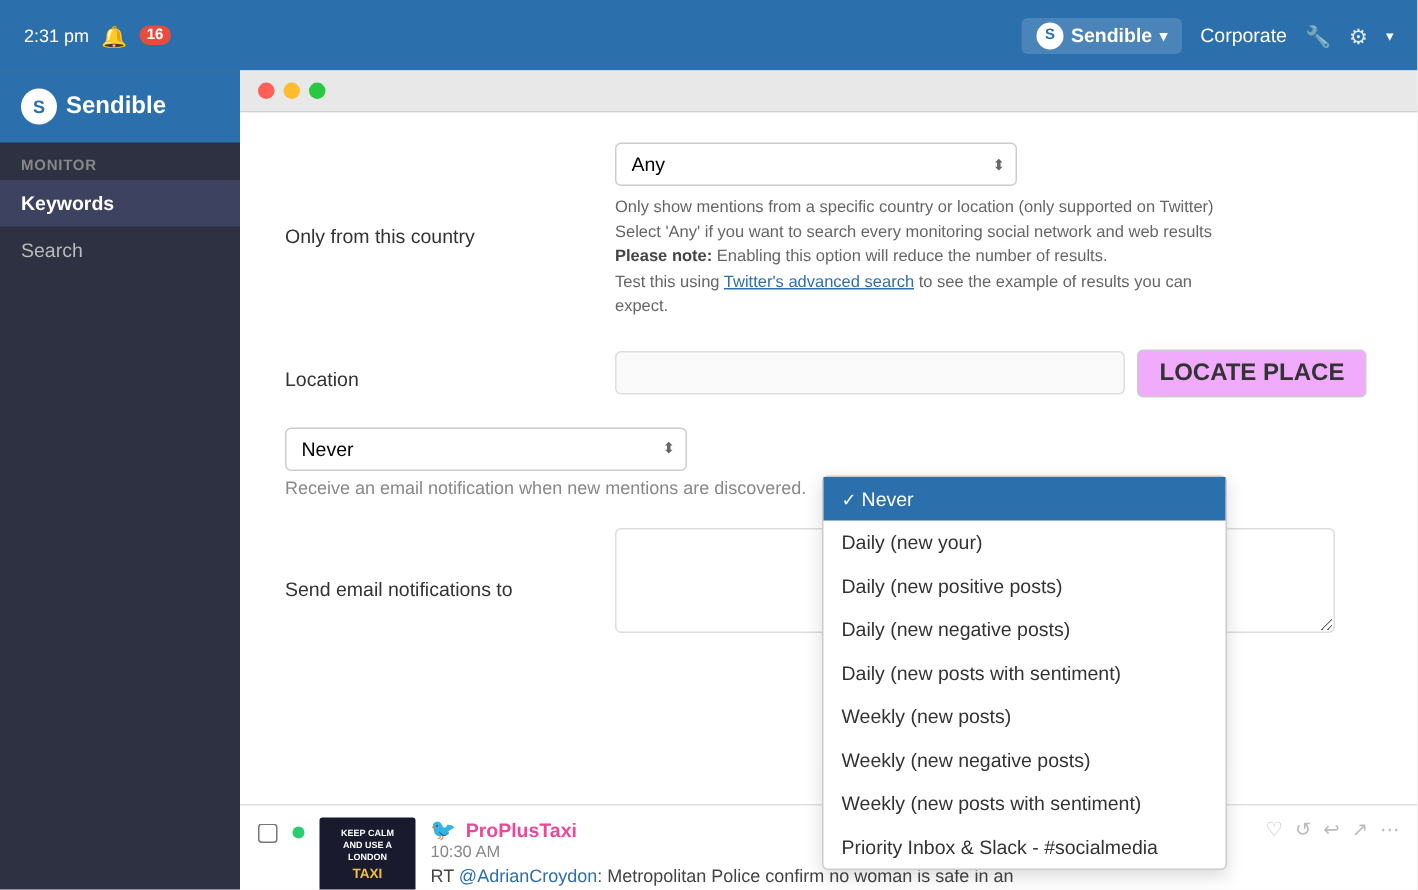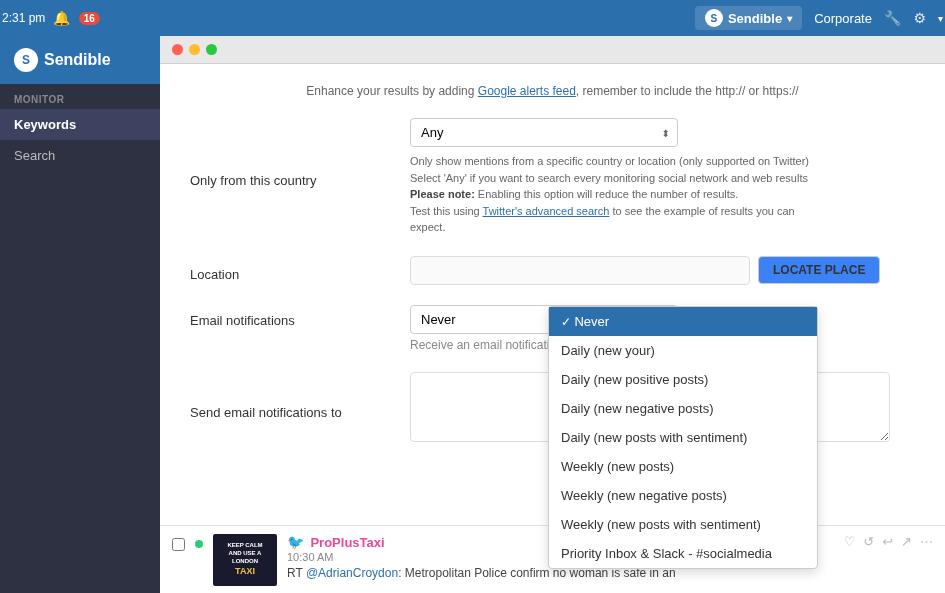--- a/index.html
+++ b/index.html
@@ -1,25 +1,25 @@
 <!DOCTYPE html>
 <html><head>
   <meta charset="utf-8">
   <style>
     * { box-sizing: border-box; margin: 0; padding: 0; }
     body { font-family: -apple-system, BlinkMacSystemFont, 'Segoe UI', Helvetica, Arial, sans-serif; font-size: 13px; background: #e0e0e0; width: 945px; height: 593px; overflow: hidden; }
 
     
     .top-bar {
       background: #2c6fad;
-      height: 36px;
+      height: 47px;
       display: flex;
       align-items: center;
       justify-content: space-between;
-      padding: 0 2px;
+      padding: 0 16px;
       color: white;
     }
     .top-bar-left { display: flex; align-items: center; gap: 8px; font-size: 12px; }
     .top-bar-right { display: flex; align-items: center; gap: 12px; font-size: 13px; }
     .clock { font-size: 12px; font-weight: 500; }
     .notif-badge {
       background: #e74c3c;
       color: white;
       border-radius: 8px;
       padding: 1px 5px;
@@ -177,24 +177,24 @@
       width: 340px;
       padding: 6px 10px;
       border: 1px solid #ddd;
       border-radius: 4px;
       background: #fafafa;
       font-size: 13px;
       color: #333;
     }
     .locate-btn {
       padding: 6px 14px;
-      background: #3b82f6;
+      background: #f0abfc;
       border: 1px solid #ccc;
       border-radius: 4px;
-      font-size: 12px;
+      font-size: 16px;
       font-weight: 600;
       color: #333;
       cursor: pointer;
       margin-left: 8px;
     }
 
     
     .dropdown-overlay {
       position: absolute;
       left: 388px;
@@ -329,23 +329,20 @@
   <div class="content-area">
 
     <div class="window-chrome">
       <span class="window-btn btn-red"></span>
       <span class="window-btn btn-yellow"></span>
       <span class="window-btn btn-green"></span>
     </div>
 
     <div class="form-container">
 
-      <div class="hint-text">
-        <span>Enhance your results by adding </span><a class="hint-link">Google alerts feed</a><span>, remember to include the http:// or https://</span>
-      </div>
 
       <div class="form-row">
         <div class="form-label">Only from this country</div>
         <div class="form-control-wrap">
           <div class="select-wrapper">
             <select class="form-select">
               <option>Any</option>
             </select>
             <span class="select-arrow">⬍</span>
           </div>
@@ -360,21 +357,20 @@
 
       <div class="form-row" style="align-items:center;">
         <div class="form-label">Location</div>
         <div class="form-control-wrap" style="display:flex;align-items:center;">
           <input type="text" class="location-input" style="">
           <button class="locate-btn">LOCATE PLACE</button>
         </div>
       </div>
 
       <div class="form-row" style="align-items:flex-start; position:relative;">
-        <div class="form-label">Email notifications</div>
         <div class="form-control-wrap">
           <div class="select-wrapper">
             <select class="form-select">
               <option>Never</option>
             </select>
             <span class="select-arrow">⬍</span>
           </div>
           <div class="notif-description">Receive an email notification when new mentions are discovered.</div>
         </div>
       </div>

